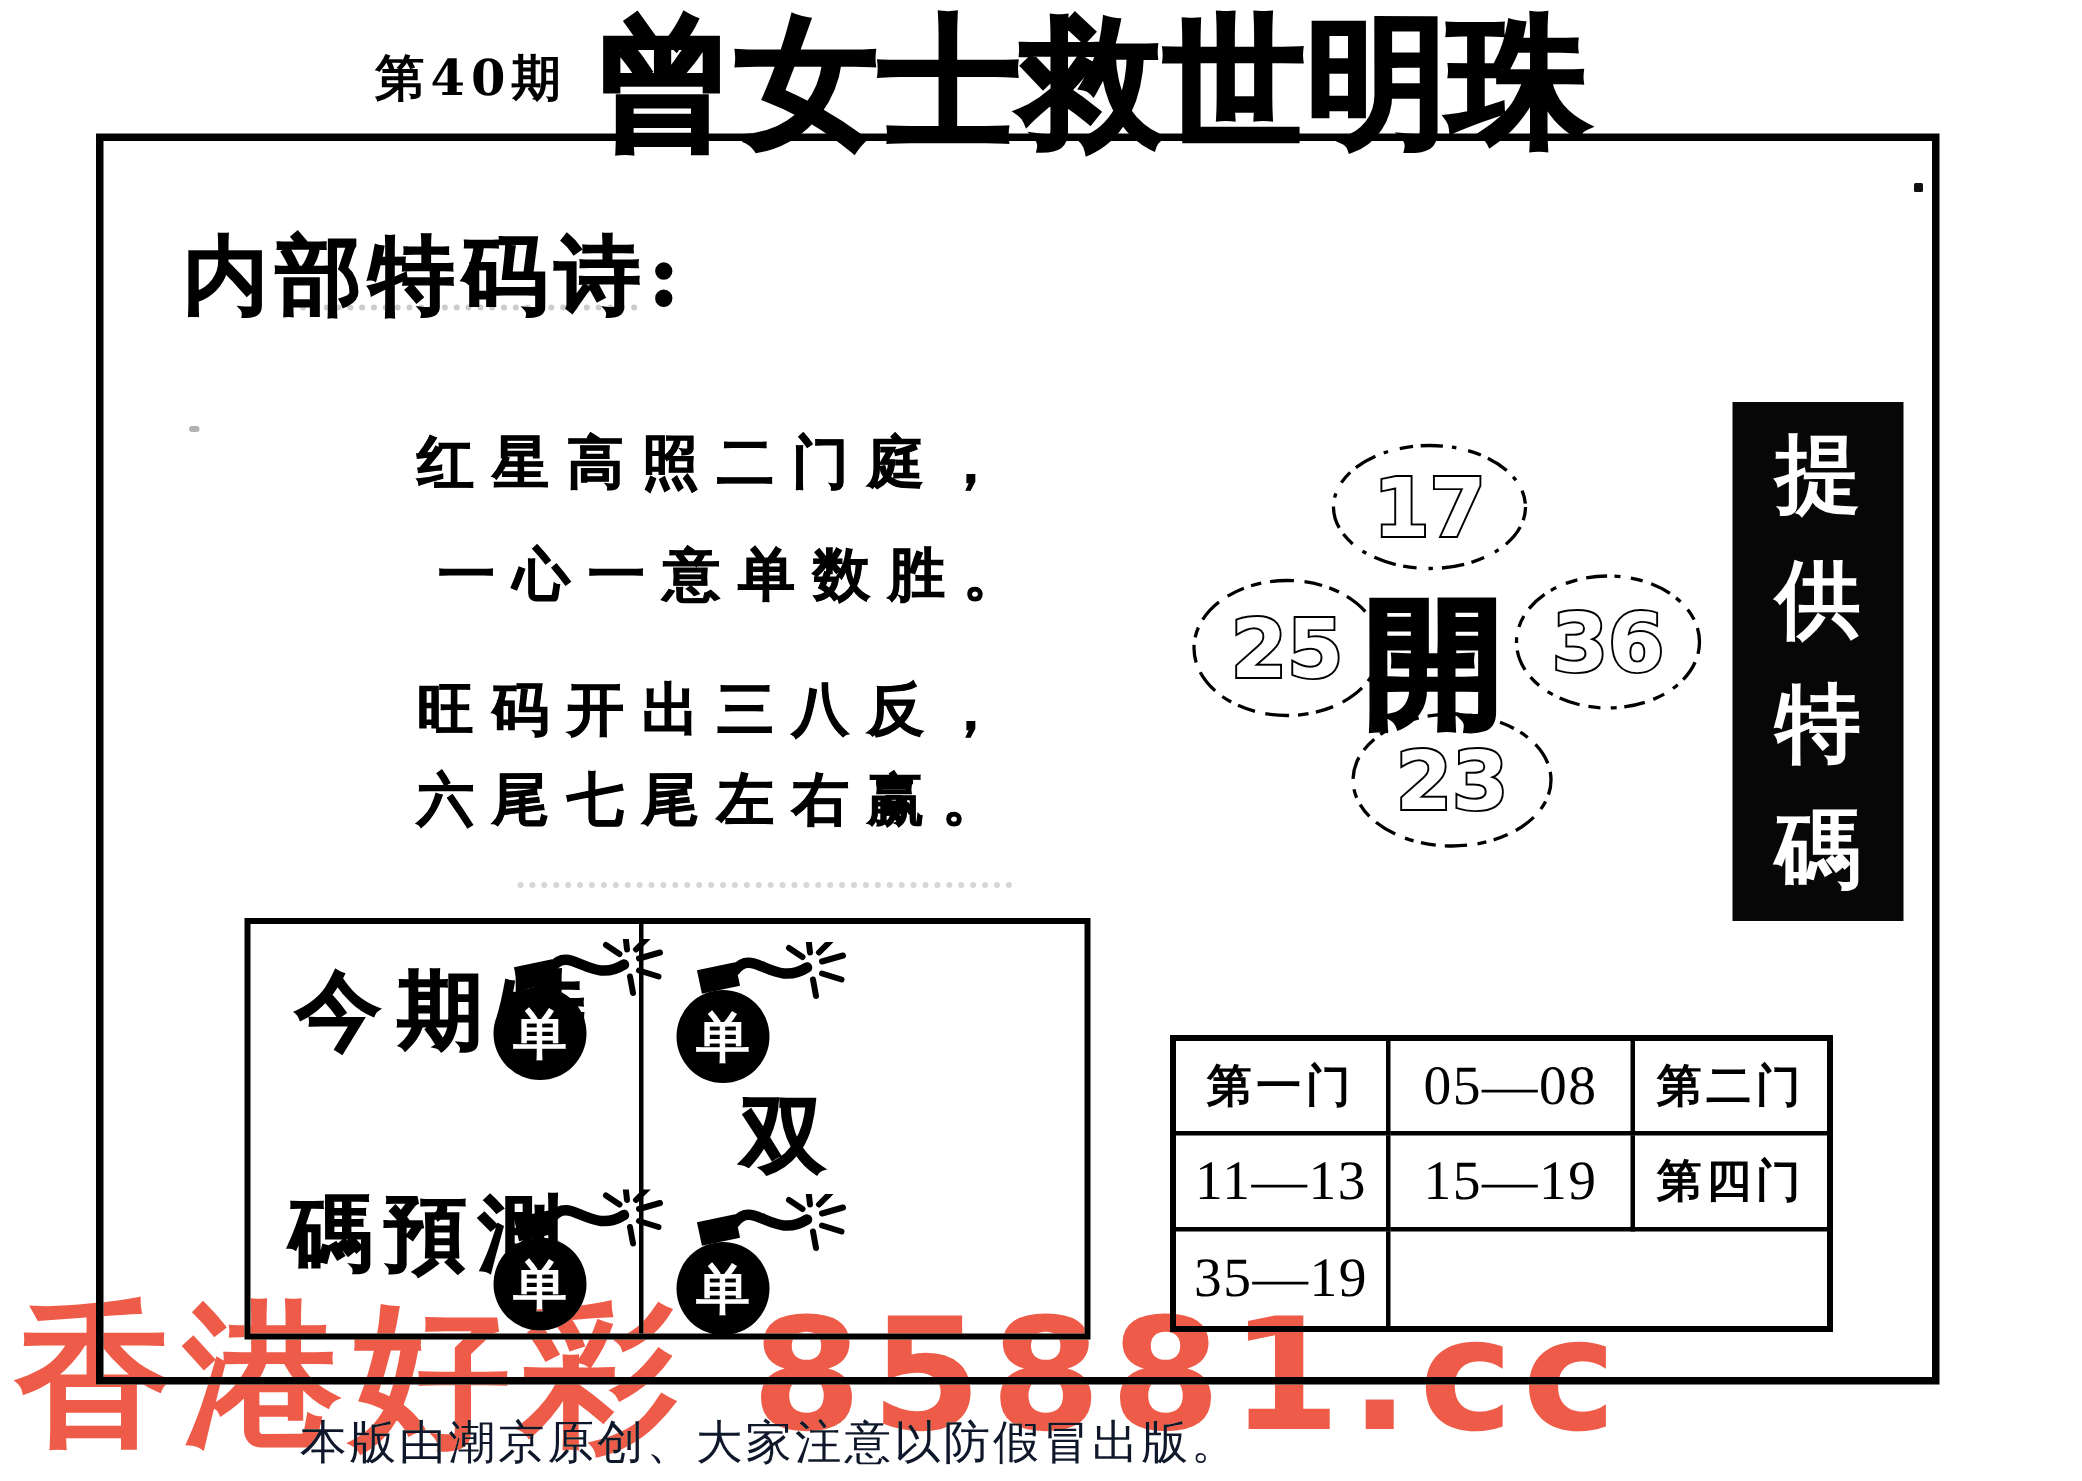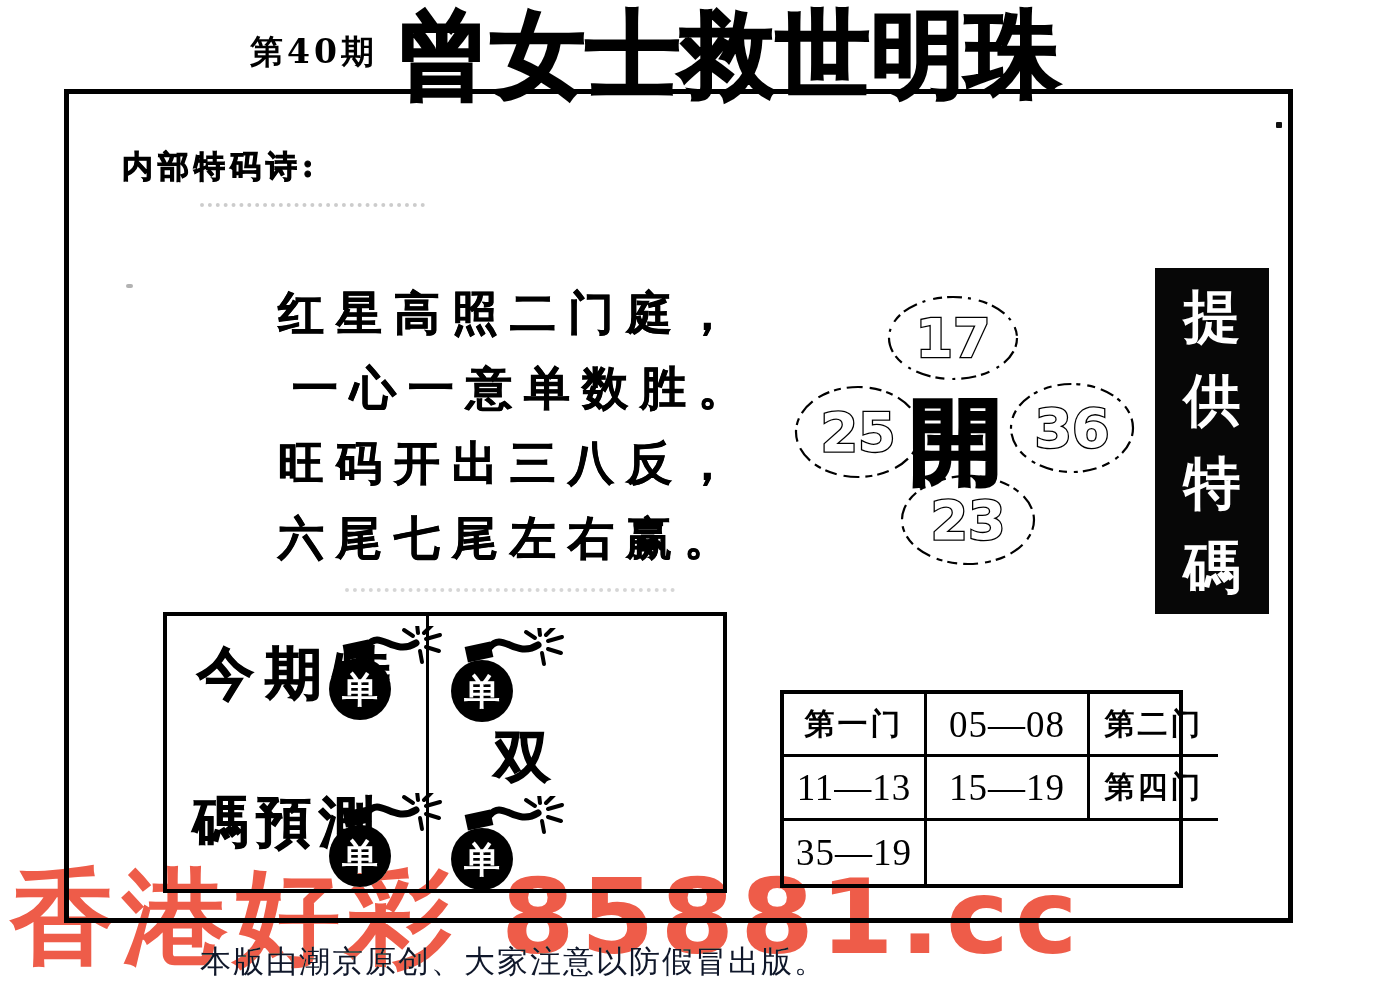--- a/index.html
+++ b/index.html
@@ -15,27 +15,27 @@
   .issue-label{left:250px;top:30px;font-size:33px;font-weight:700;letter-spacing:4px;text-align:right;}
   .page-title{
     left:396px;top:-8px;font-size:94px;font-weight:900;letter-spacing:1px;
     -webkit-text-stroke:2.5px #000;white-space:nowrap;z-index:3;
   }
 
   
   .main-frame{left:64px;top:89px;width:1219px;height:824px;border:5px solid #000;z-index:1;}
 
   
-  .poem-heading{left:122px;top:146px;font-size:31px;font-weight:700;letter-spacing:5px;-webkit-text-stroke:1px #000;z-index:2;}
+  .poem-heading{left:122px;top:146px;font-size:57px;font-weight:700;letter-spacing:5px;-webkit-text-stroke:1px #000;z-index:2;}
   .smudge-1{left:200px;top:203px;width:225px;height:0;border-top:4px dotted rgba(0,0,0,.20);z-index:2;}
   .speck-a{left:126px;top:284px;width:7px;height:4px;background:rgba(0,0,0,.30);border-radius:2px;z-index:2;}
-  .poem-line{left:278px;font-size:46px;font-weight:600;letter-spacing:12px;-webkit-text-stroke:.6px #000;white-space:nowrap;z-index:2;}
+  .poem-line{left:278px;font-size:38px;font-weight:600;letter-spacing:12px;-webkit-text-stroke:.6px #000;white-space:nowrap;z-index:2;}
   .poem-line-0{top:283px;}
   .poem-line-1{top:358px;margin-left:14px;}
-  .poem-line-2{top:433px;}
+  .poem-line-2{top:448px;}
   .poem-line-3{top:508px;text-align:center;}
 
   
   .reveal-cluster{left:775px;top:268px;width:370px;height:310px;z-index:2;}
   .reveal-cluster text{
     font-family:"DejaVu Sans",sans-serif;font-weight:bold;font-size:54px;
     fill:#fff;stroke:#000;stroke-width:2.6px;paint-order:stroke;text-anchor:middle;
   }
   .reveal-cluster ellipse{fill:none;stroke:#000;stroke-width:2.2;}
   .reveal-center{left:910px;top:380px;font-size:92px;font-weight:900;-webkit-text-stroke:3px #000;z-index:3;}
@@ -59,21 +59,21 @@
   .bomb-2{left:275px;top:12px;}
   .bomb-3{left:153px;top:177px;}
   .bomb-4{left:275px;top:180px;}
   .bomb .fuse{fill:none;stroke:#000;stroke-width:7;stroke-linecap:round;}
   .bomb .ray{stroke:#000;stroke-width:4;stroke-linecap:round;}
   .bomb text{font-family:"DejaVu Serif",serif;font-size:36px;font-weight:bold;fill:#fff;text-anchor:middle;}
   .smudge-2{left:345px;top:588px;width:330px;height:0;border-top:4px dotted rgba(0,0,0,.16);z-index:2;}
 
   
   .gates-table{
-    left:780px;top:690px;width:403px;height:198px;border:4px solid #000;box-sizing:border-box;z-index:2;
+    left:780px;top:690px;width:442px;height:198px;border:4px solid #000;box-sizing:border-box;z-index:2;
     display:grid;grid-template-columns:143px 163px 128px;grid-auto-rows:1fr;
   }
   .gate-cell{
     border-right:3px solid #000;border-bottom:3px solid #000;
     display:flex;align-items:center;justify-content:center;overflow:hidden;
   }
   .gate-cell:nth-child(3n){border-right:none;}
   .gate-cell:nth-child(n+7){border-bottom:none;}
   .gate-name{font-size:30px;font-weight:600;letter-spacing:3px;}
   .gate-range{font-family:"Liberation Serif","DejaVu Serif",serif;font-size:37px;letter-spacing:1px;}

